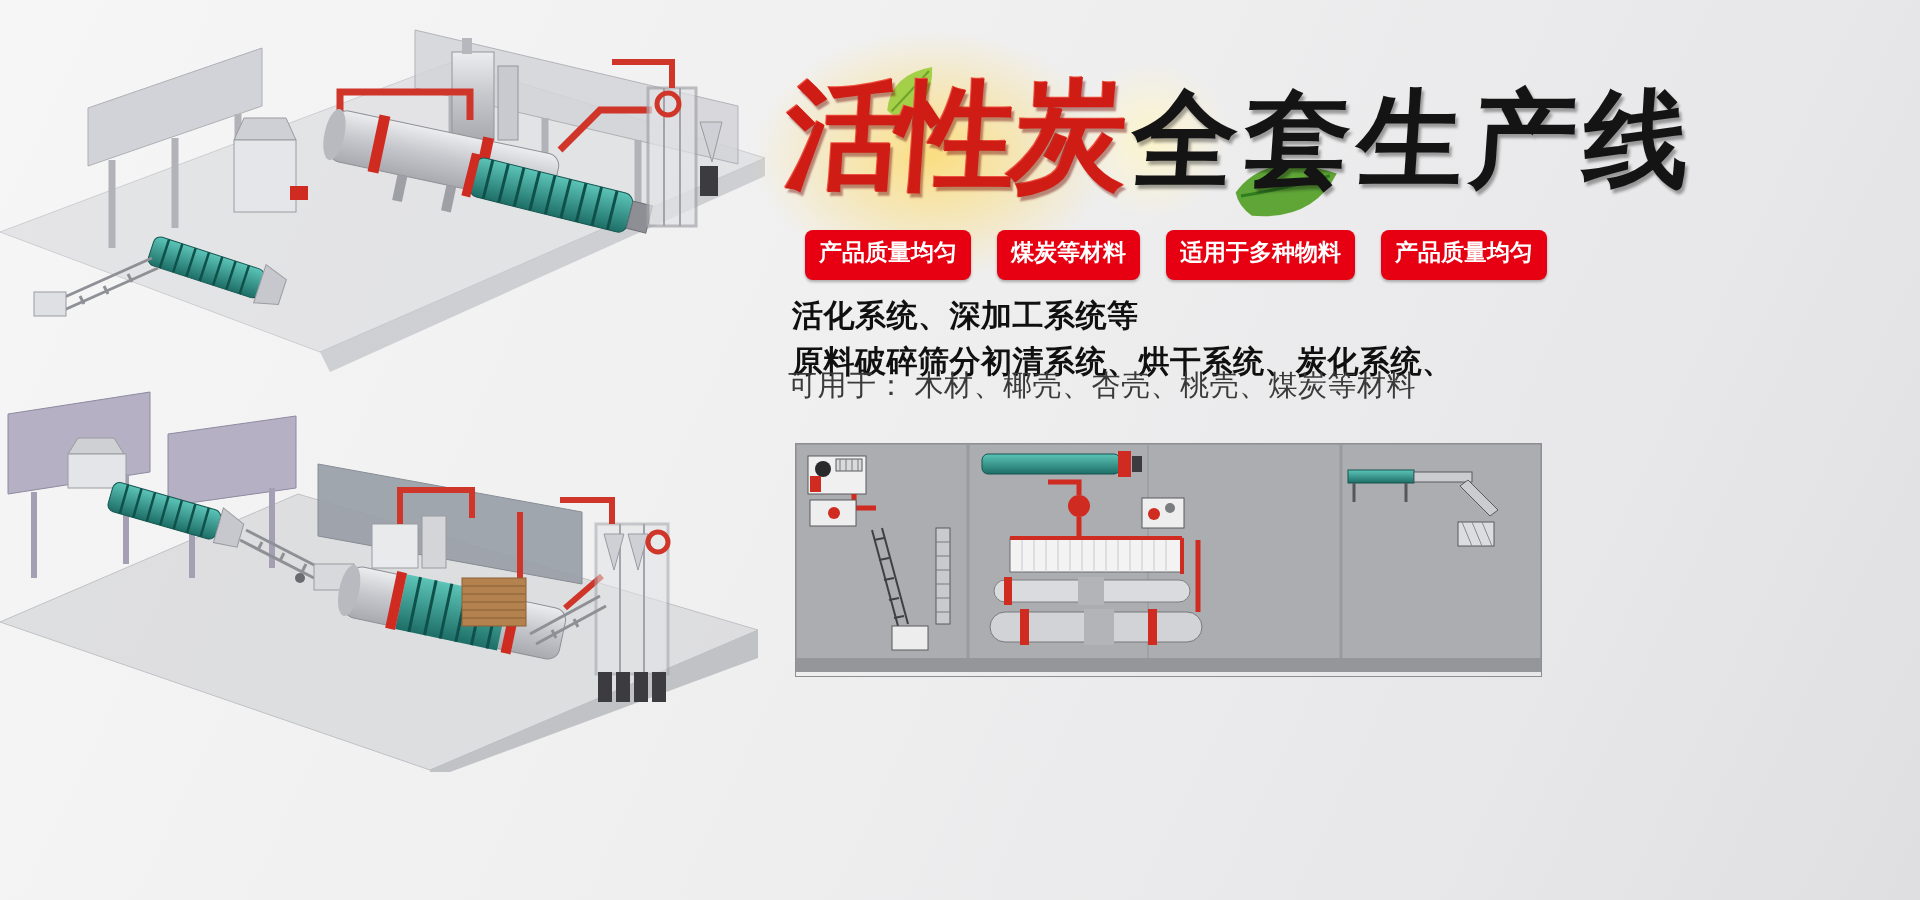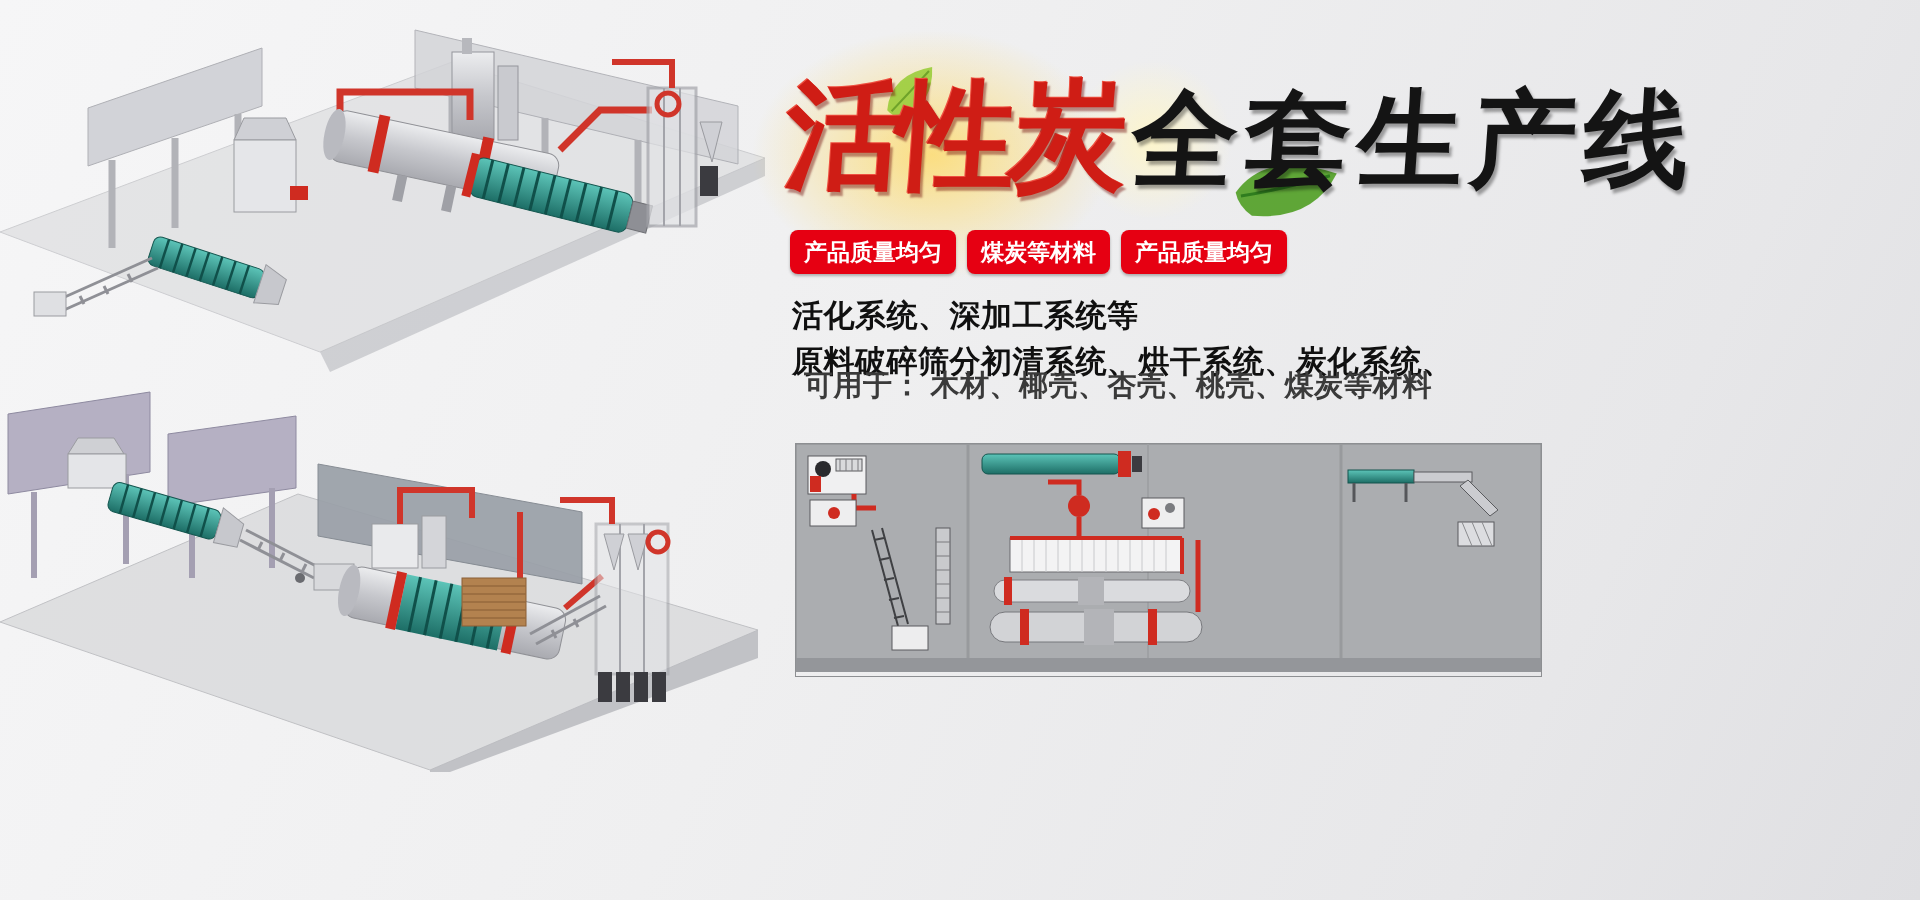--- a/index.html
+++ b/index.html
@@ -30,29 +30,30 @@
     font-size:118px;color:#cf1d15;letter-spacing:-6px;
     text-shadow:3px 4px 2px rgba(110,10,8,.45),-1px -1px 0 #ee5040;
   }
   .title-black{
     font-size:106px;color:#141414;letter-spacing:7px;margin-left:10px;
     text-shadow:3px 4px 3px rgba(0,0,0,.35);
   }
   .badges{position:absolute;left:8px;top:230px;display:flex;gap:11px;}
   .badge{
     background:#e60012;color:#ffffff;font-weight:bold;font-size:23px;line-height:1;
-    padding:11px 14px 10px;border-radius:8px;box-shadow:0 2px 3px rgba(0,0,0,.28);
+    padding:11px 14px 16px;border-radius:8px;box-shadow:0 2px 3px rgba(0,0,0,.28);
     white-space:nowrap;
+    margin-left:15px;
   }
   .desc{
     position:absolute;left:10px;top:293px;font-size:31px;font-weight:bold;color:#101010;
     line-height:46px;letter-spacing:.5px;
   }
   .usage{
-    position:absolute;left:22px;top:366px;font-size:29px;font-weight:700;color:#3a3a3a;
+    position:absolute;left:6px;top:366px;font-size:29px;font-weight:400;color:#3a3a3a;
     letter-spacing:.5px;
   }
   .diagram-wrap{position:absolute;left:14px;top:444px;box-shadow:0 0 0 1px #8d8f92;}
 </style>
 </head>
 <body>
 
 <div class="banner">
 
   <svg class="scene-top" width="780" height="380" viewBox="0 0 780 380">
@@ -282,20 +283,21 @@
       <path d="M14,58 Q52,40 94,14" stroke="#2f7d1f" stroke-width="3" fill="none"></path>
     </svg>
 
     <div class="title">
       <span class="title-red">活性炭</span><span class="title-black">全套生产线</span>
     </div>
 
     <div class="badges">
       <span class="badge">产品质量均匀</span>
       <span class="badge">煤炭等材料</span>
+      <span class="badge">适用于多种物料</span>
       <span class="badge">产品质量均匀</span>
     </div>
 
     <div class="desc">
       <div>活化系统、深加工系统等</div>
       <div>原料破碎筛分初清系统、烘干系统、炭化系统、</div>
     </div>
 
     <div class="usage">可用于： 木材、椰壳、杏壳、桃壳、煤炭等材料</div>
 

